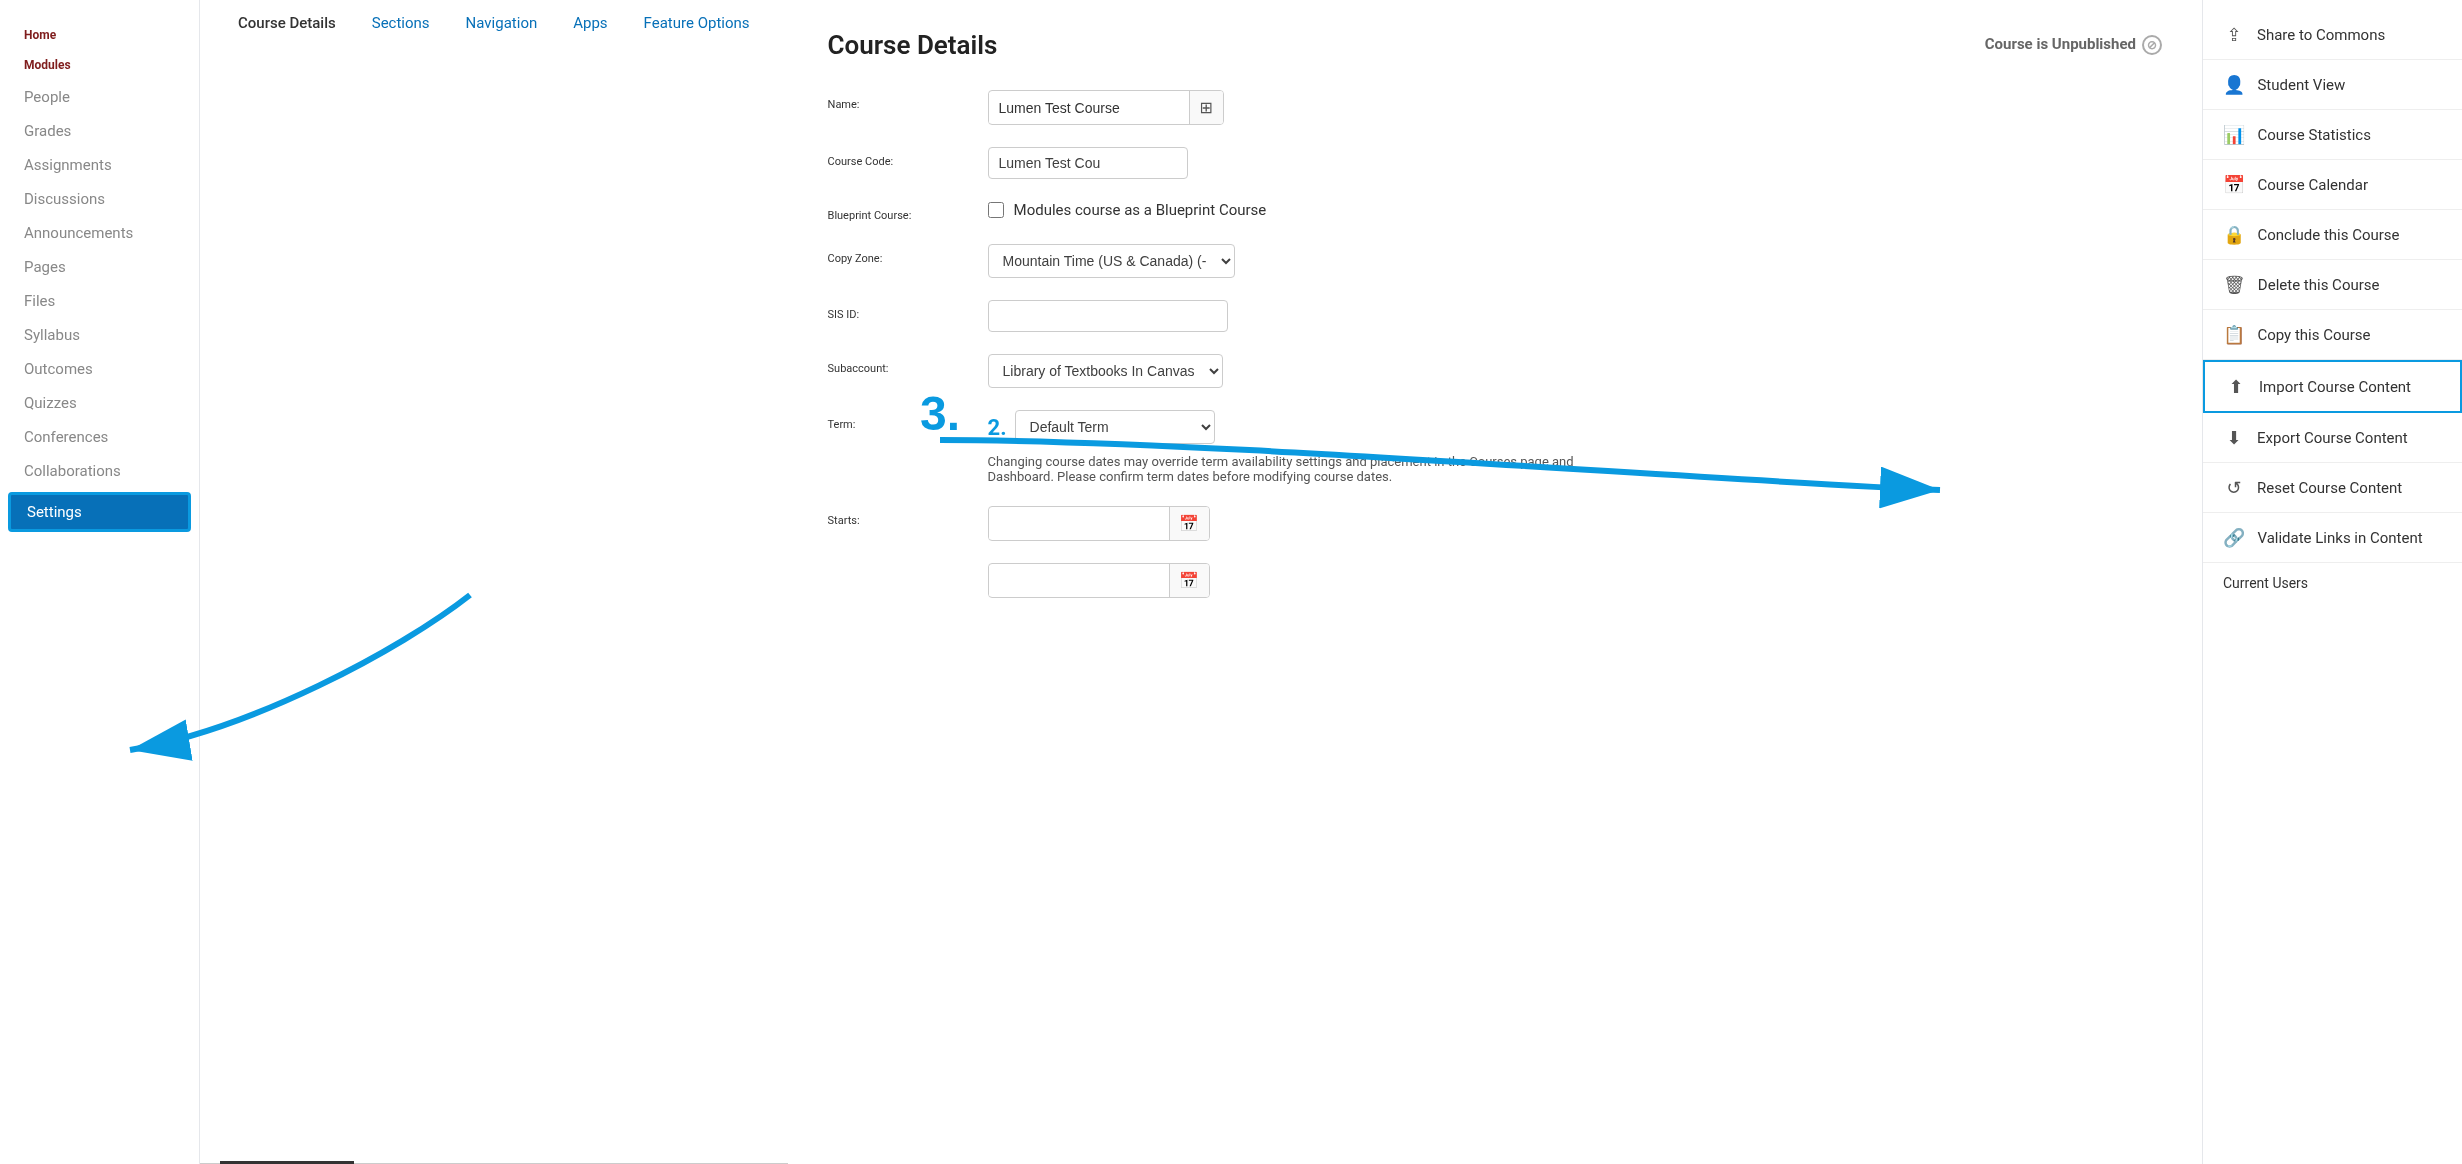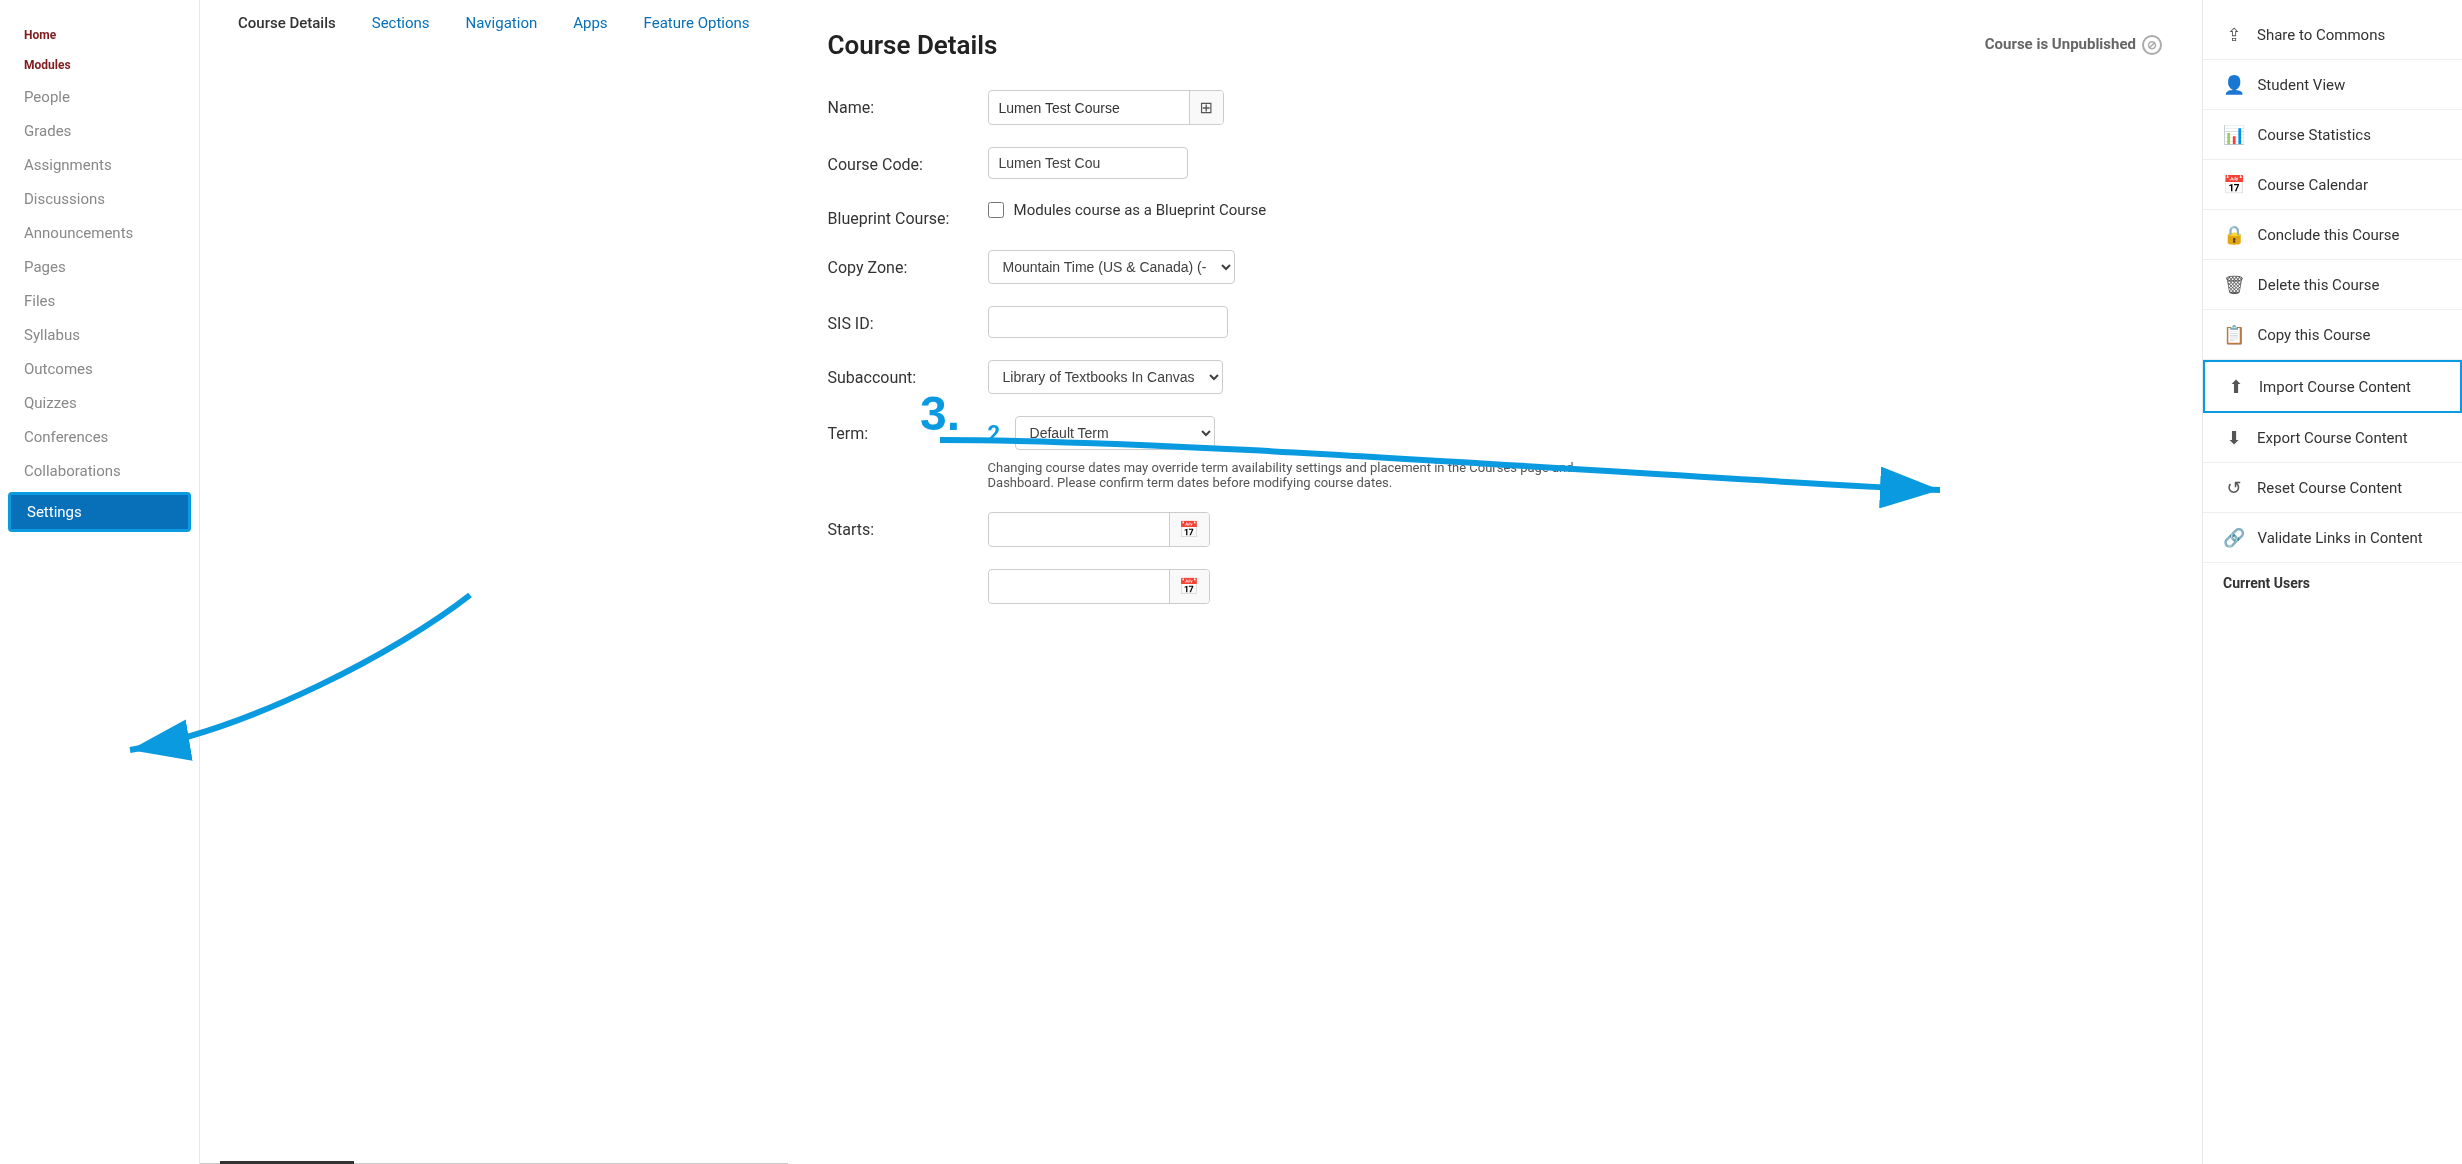--- a/index.html
+++ b/index.html
@@ -110,21 +110,21 @@
 
     
     .form-row {
       display: flex;
       align-items: flex-start;
       margin-bottom: 22px;
     }
     .form-label {
       width: 160px;
       min-width: 160px;
-      font-size: 16px;
+      font-size: 11px;
       color: #333;
       padding-top: 8px;
     }
     .form-control {
       font-size: 14px;
       border: 1px solid #ccc;
       border-radius: 4px;
       padding: 7px 10px;
       color: #404040;
       background: #fff;
@@ -227,21 +227,21 @@
     }
     .right-sidebar-item .rs-icon {
       font-size: 18px;
       color: #555;
       min-width: 22px;
       text-align: center;
     }
     .right-sidebar-section-title {
       padding: 12px 20px 6px;
       font-size: 14px;
-      font-weight: 700;
+      font-weight: 400;
       color: #333;
     }
 
     
     .annotation-overlay {
       position: fixed;
       top: 0; left: 0;
       width: 100%; height: 100%;
       pointer-events: none;
       z-index: 1000;

